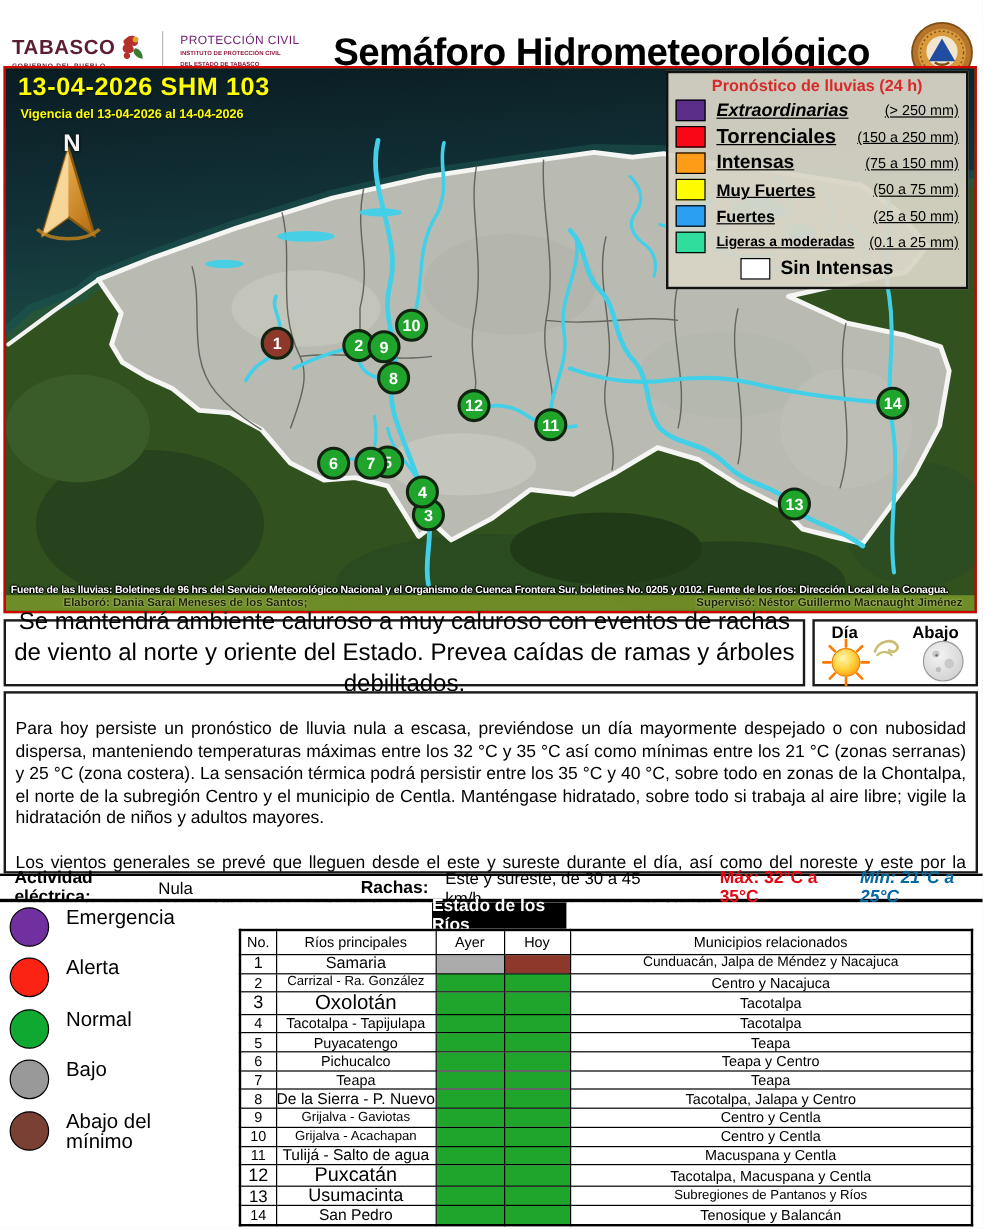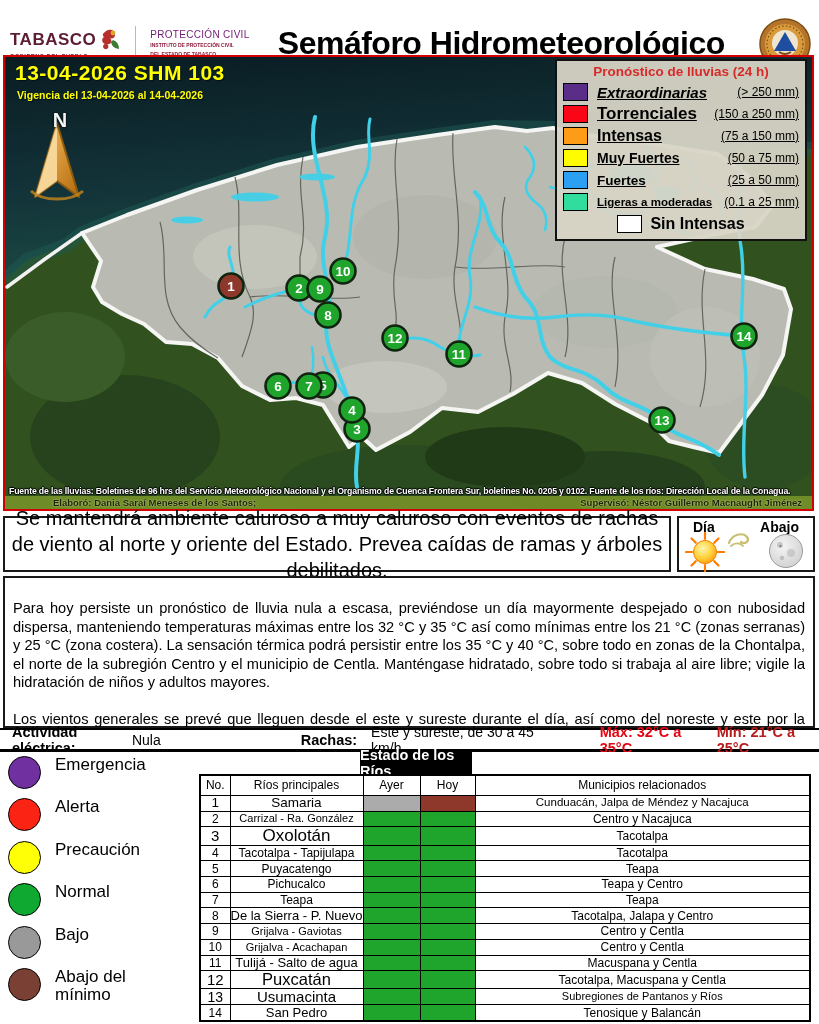--- a/index.html
+++ b/index.html
@@ -401,36 +401,32 @@
     <p>Para hoy persiste un pronóstico de lluvia nula a escasa, previéndose un día mayormente despejado o con nubosidad dispersa, manteniendo temperaturas máximas entre los 32 °C y 35 °C así como mínimas entre los 21 °C (zonas serranas) y 25 °C (zona costera). La sensación térmica podrá persistir entre los 35 °C y 40 °C, sobre todo en zonas de la Chontalpa, el norte de la subregión Centro y el municipio de Centla. Manténgase hidratado, sobre todo si trabaja al aire libre; vigile la hidratación de niños y adultos mayores.</p>
     <p>Los vientos generales se prevé que lleguen desde el este y sureste durante el día, así como del noreste y este por la noche. Se prevén rachas de 30 a 45 km/h, con mayor probabilidad durante el día en Pantanos y Ríos, así como por la tarde en la zona costera, Chontalpa, norte de la subregión Centro y el municipio de Centla.</p>
   </div>
 
   <div class="status-bar">
     <span class="sb-el-label">Actividad eléctrica:</span>
     <span class="sb-el-value">Nula</span>
     <span class="sb-gust-label">Rachas:</span>
     <span class="sb-gust-value">Este y sureste, de 30 a 45  km/h</span>
     <span class="sb-max" id="sb-max" style="color: rgb(227, 6, 19);">Máx: 32°C a 35°C</span>
-    <span class="sb-min" id="sb-min" style="color: #b91c1c;">Mín: 21°C a 25°C</span>
+    <span class="sb-min" id="sb-min" style="color: #0369a1; font-style: italic;">Mín: 21°C a 25°C</span>
   </div>
 
   <div class="bottom">
     <div class="river-legend">
         <div class="leg-item">
           <div class="leg-circle" style="background: rgb(112, 48, 160);"></div>
           <span class="leg-label">Emergencia</span>
         </div>
         <div class="leg-item">
           <div class="leg-circle" style="background: rgb(251, 35, 19);"></div>
           <span class="leg-label">Alerta</span>
-        </div>
-        <div class="leg-item">
-          <div class="leg-circle" style="background: rgb(255, 255, 5);"></div>
-          <span class="leg-label">Precaución</span>
         </div>
         <div class="leg-item">
           <div class="leg-circle" style="background: rgb(15, 168, 48);"></div>
           <span class="leg-label">Normal</span>
         </div>
         <div class="leg-item">
           <div class="leg-circle" style="background: rgb(153, 153, 153);"></div>
           <span class="leg-label">Bajo</span>
         </div>
         <div class="leg-item">

